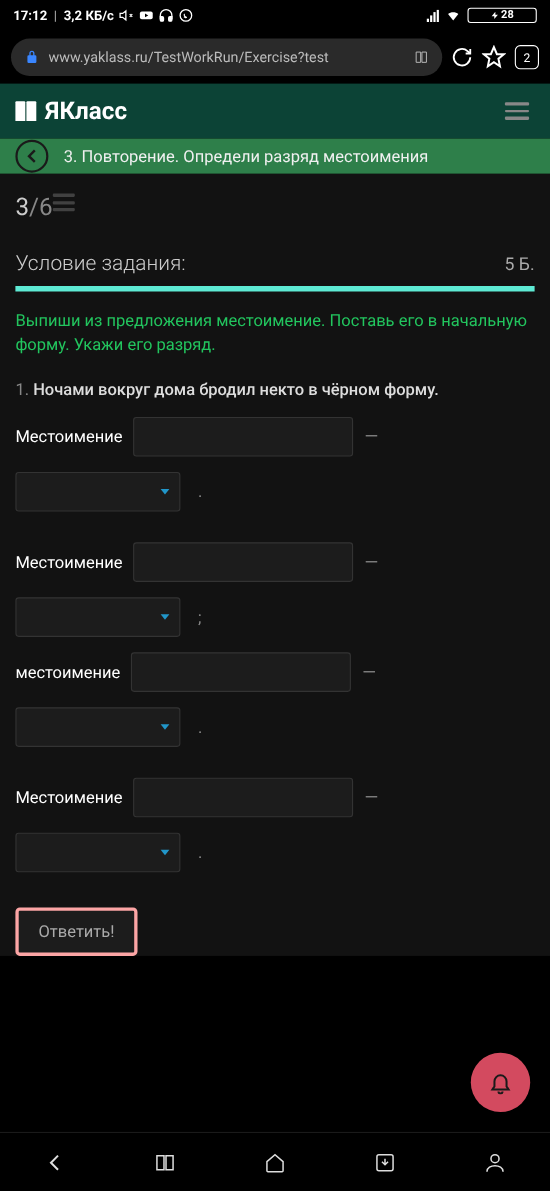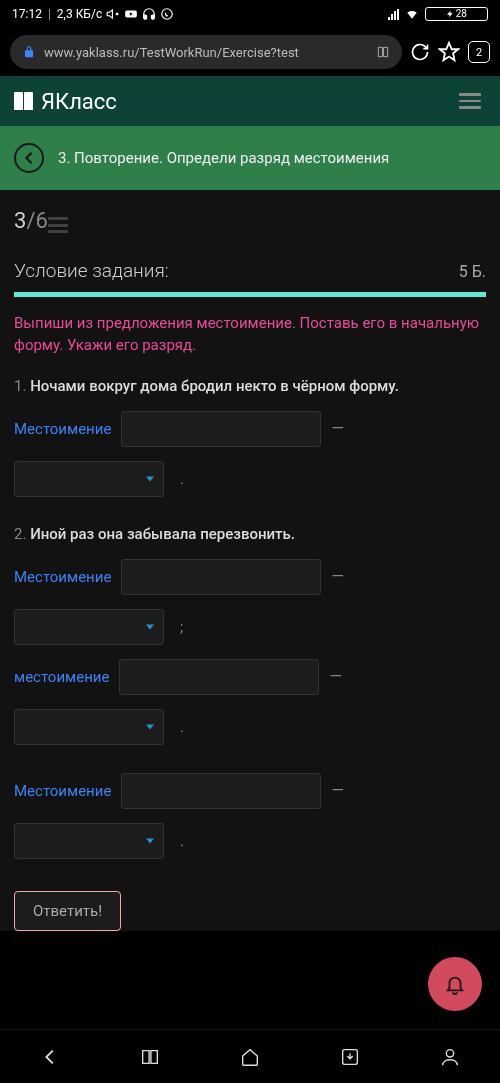--- a/index.html
+++ b/index.html
@@ -1,76 +1,76 @@
 <!DOCTYPE html>
 <html><head>
 <meta charset="utf-8">
 <style>
 *{margin:0;padding:0;box-sizing:border-box;font-family:-apple-system,BlinkMacSystemFont,"Segoe UI",Roboto,Arial,sans-serif;-webkit-font-smoothing:antialiased}
 html,body{width:500px;height:1083px;background:#000;color:#e0e0e0;overflow:hidden}
-.status-bar{height:28px;display:flex;justify-content:space-between;align-items:center;padding:0 12px;font-size:12px;color:#fff;font-weight:400}
+.status-bar{height:28px;display:flex;justify-content:space-between;align-items:center;padding:0 12px;font-size:12px;color:#fff;font-weight:700}
 .status-left{display:flex;align-items:center;gap:4px}
 .status-right{display:flex;align-items:center;gap:6px}
 .status-divider{opacity:.6;margin:0 2px}
 .batt{border:1px solid #fff;border-radius:3px;padding:0 20px;font-size:10px;line-height:12px;display:flex;align-items:center;gap:2px}
 .ico{width:14px;height:14px}
 .browser-bar{height:48px;display:flex;align-items:center;padding:0 10px;gap:8px;background:#000}
 .url-bar{flex:1;display:flex;align-items:center;background:#2a2a2a;border-radius:20px;height:34px;padding:0 12px;gap:8px;overflow:hidden}
 .lock-ico{width:14px;height:14px;flex-shrink:0}
 .url-text{color:#bbb;font-size:13px;white-space:nowrap;overflow:hidden;text-overflow:clip;flex:1}
 .tab-count{border:1.5px solid #fff;border-radius:5px;width:22px;height:22px;display:flex;align-items:center;justify-content:center;font-size:11px;color:#fff}
 .app-header{height:50px;background:#0c4336;display:flex;align-items:center;justify-content:space-between;padding:0 14px}
-.app-logo{display:flex;align-items:center;gap:8px;color:#fff;font-size:22px;font-weight:400}
+.app-logo{display:flex;align-items:center;gap:8px;color:#fff;font-size:22px;font-weight:700}
 .logo-books{display:flex;gap:1px}
 .logo-book{width:9px;height:18px;background:#fff;border-radius:1px 1px 0 0}
 .hamburger{display:flex;flex-direction:column;gap:4px;cursor:pointer;padding:5px}
 .hamburger span{width:22px;height:2.5px;background:#888;border-radius:1px}
-.sub-header{height:64px;background:#2e7f4a;display:flex;align-items:center;padding:0 14px;gap:14px}
+.sub-header{height:32px;background:#2e7f4a;display:flex;align-items:center;padding:0 14px;gap:14px}
 .back-circle{width:30px;height:30px;border:2px solid #1a1a1a;border-radius:50%;display:flex;align-items:center;justify-content:center;cursor:pointer}
 .back-circle svg{width:10px;height:14px}
 .sub-title{color:#f0f0f0;font-size:15px}
 .content{padding:18px 14px 0;background:#121212}
-.progress-row{display:flex;align-items:flex-end;gap:0;margin-bottom:26px}
+.progress-row{display:flex;align-items:flex-start;gap:0;margin-bottom:26px}
 .progress-text{font-size:22px;color:#888}
 .progress-text .cur{color:#ccc}
 .list-ico{width:20px;height:16px;display:flex;flex-direction:column;justify-content:space-between;opacity:.4}
 .list-ico span{height:3px;background:#888;border-radius:1px}
 .cond-row{display:flex;justify-content:space-between;align-items:baseline;border-bottom:5px solid #5eead4;padding-bottom:10px;margin-bottom:16px}
 .cond-title{font-size:19px;color:#ccc;font-weight:300}
 .points{font-size:16px;color:#aaa}
-.instruction{font-size:15px;color:#ec4899;line-height:1.45;margin-bottom:20px}
+.instruction{font-size:15px;color:#22c55e;line-height:1.45;margin-bottom:20px}
 .question{margin-bottom:28px}
 .q-text{font-size:15px;color:#888;margin-bottom:16px}
 .q-text .bold{color:#ddd;font-weight:500}
 .field-row{display:flex;align-items:center;gap:10px;margin-bottom:14px;flex-wrap:wrap}
-.field-label{font-size:15px;color:#3b82f6}
+.field-label{font-size:15px;color:#ffffff}
 .text-input{background:#1c1c1c;border:1px solid #333;height:36px;width:200px;border-radius:3px;padding:0 8px;color:#eee;font-size:14px}
 .text-input.narrow{width:200px}
 .dash{color:#888;font-size:16px}
 .select-wrap{position:relative;display:inline-block}
 .select-input{background:#1c1c1c;border:1px solid #333;height:36px;width:150px;border-radius:3px;padding:0 26px 0 8px;color:#eee;font-size:14px;appearance:none;cursor:pointer}
 .select-arrow{position:absolute;right:10px;top:50%;transform:translateY(-50%);width:0;height:0;border-left:4px solid transparent;border-right:4px solid transparent;border-top:5px solid #2196c9;pointer-events:none}
 .punct{color:#888;font-size:15px;margin-left:6px}
-.submit-btn{background:#1c1c1c;border:1px solid #fca5a5;border-radius:4px;padding:10px 18px;color:#aaa;font-size:15px;cursor:pointer;margin-top:4px}
+.submit-btn{background:#1c1c1c;border:3px solid #fca5a5;border-radius:4px;padding:10px 18px;color:#aaa;font-size:15px;cursor:pointer;margin-top:4px}
 .fab{position:absolute;right:18px;bottom:72px;width:54px;height:54px;background:#d34a5f;border-radius:50%;display:flex;align-items:center;justify-content:center;box-shadow:0 3px 8px rgba(0,0,0,.5);cursor:pointer}
 .fab svg{width:22px;height:22px}
 .nav-bar{position:absolute;bottom:0;left:0;right:0;height:54px;background:#000;display:flex;align-items:center;justify-content:space-around;border-top:1px solid #1a1a1a}
 .nav-btn{width:44px;height:44px;display:flex;align-items:center;justify-content:center;cursor:pointer}
 .nav-btn svg{width:22px;height:22px}
 .signal-bars{display:inline-flex;align-items:flex-end;gap:1px;height:11px}
 .signal-bars span{width:2px;background:#fff}
 </style>
 </head>
 <body>
 
 <div class="status-bar">
   <div class="status-left">
     <span>17:12</span>
     <span class="status-divider">|</span>
-    <span>2,3 КБ/с</span>
+    <span>3,2 КБ/с</span>
     <svg class="ico" viewBox="0 0 24 24" fill="none" stroke="#fff" stroke-width="2">
         <path d="M17 14l4-4m0 4l-4-4M11 5L6 9H2v6h4l5 4V5z"></path>
       </svg>
     <svg class="ico" viewBox="0 0 24 24" fill="#fff">
         <rect x="2" y="6" width="20" height="12" rx="3"></rect>
         <path d="M10 9l5 3-5 3z" fill="#000"></path>
       </svg>
     <svg class="ico" viewBox="0 0 24 24" fill="none" stroke="#fff" stroke-width="2">
         <path d="M3 18v-6a9 9 0 0118 0v6"></path>
         <path d="M21 19a2 2 0 01-2 2h-1a2 2 0 01-2-2v-3a2 2 0 012-2h3zM3 19a2 2 0 002 2h1a2 2 0 002-2v-3a2 2 0 00-2-2H3z" fill="#fff"></path>
@@ -174,21 +174,20 @@
       <div class="select-wrap">
         <select class="select-input"><option></option></select>
         <div class="select-arrow"></div>
       </div>
       <span class="punct">.</span>
     </div>
   </div>
 
   
   <div class="question">
-    <p class="q-text"><span>2.</span> <span class="bold">Иной раз она забывала перезвонить.</span></p>
     <div class="field-row">
       <span class="field-label">Местоимение</span>
       <input class="text-input narrow" style="">
       <span class="dash">—</span>
     </div>
     <div class="field-row">
       <div class="select-wrap">
         <select class="select-input"><option></option></select>
         <div class="select-arrow"></div>
       </div>

